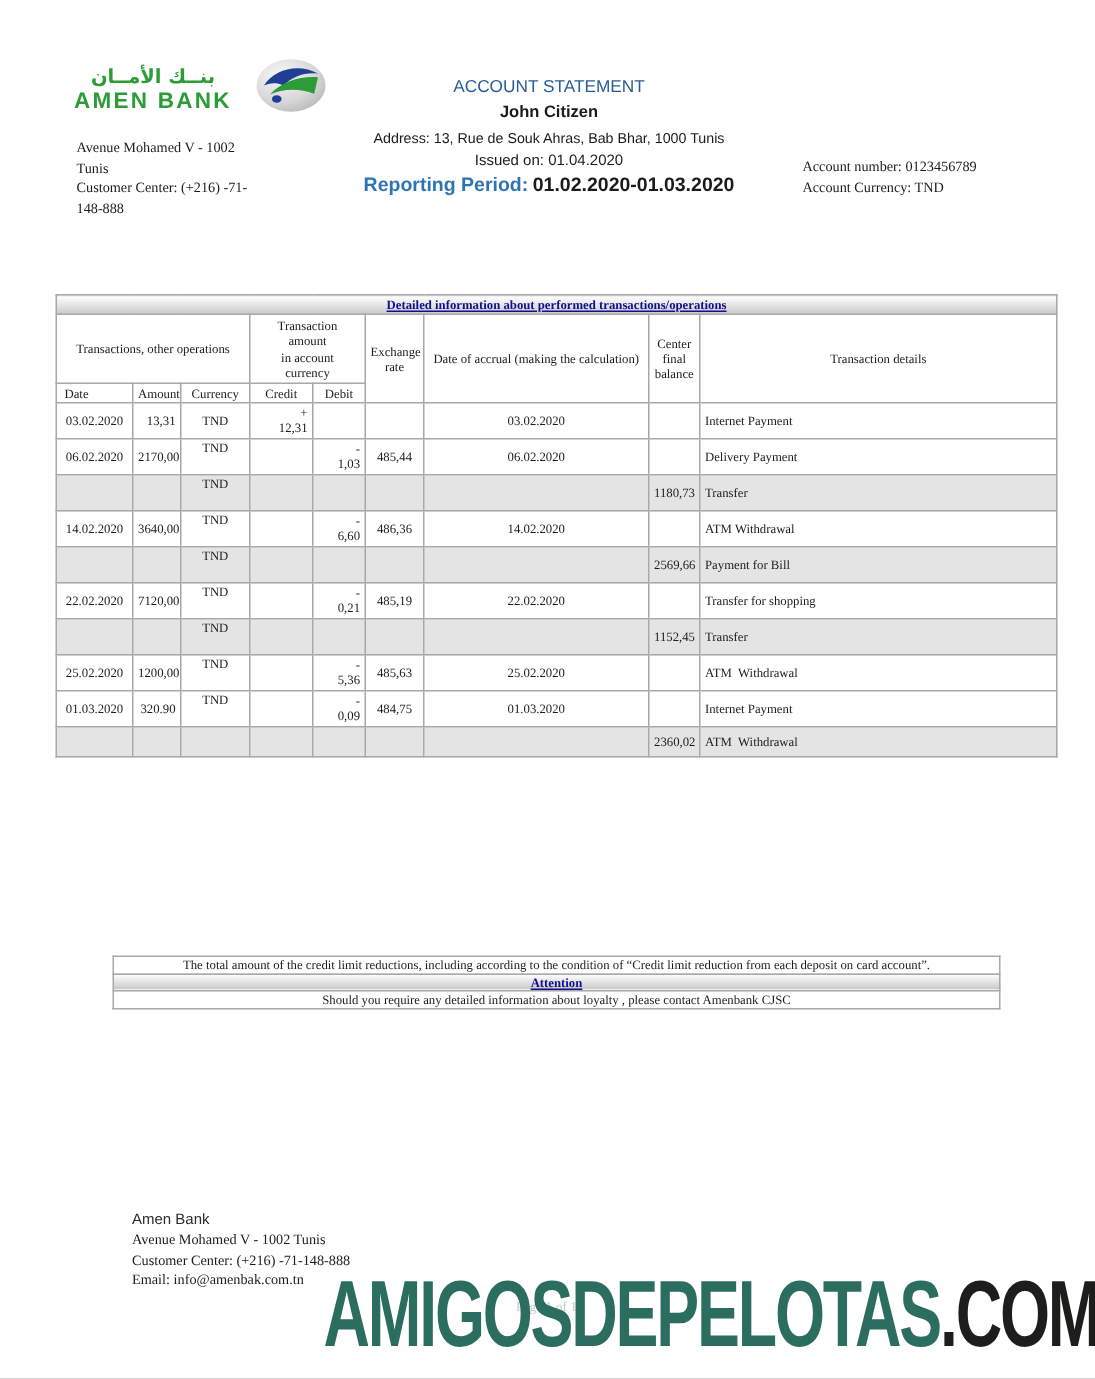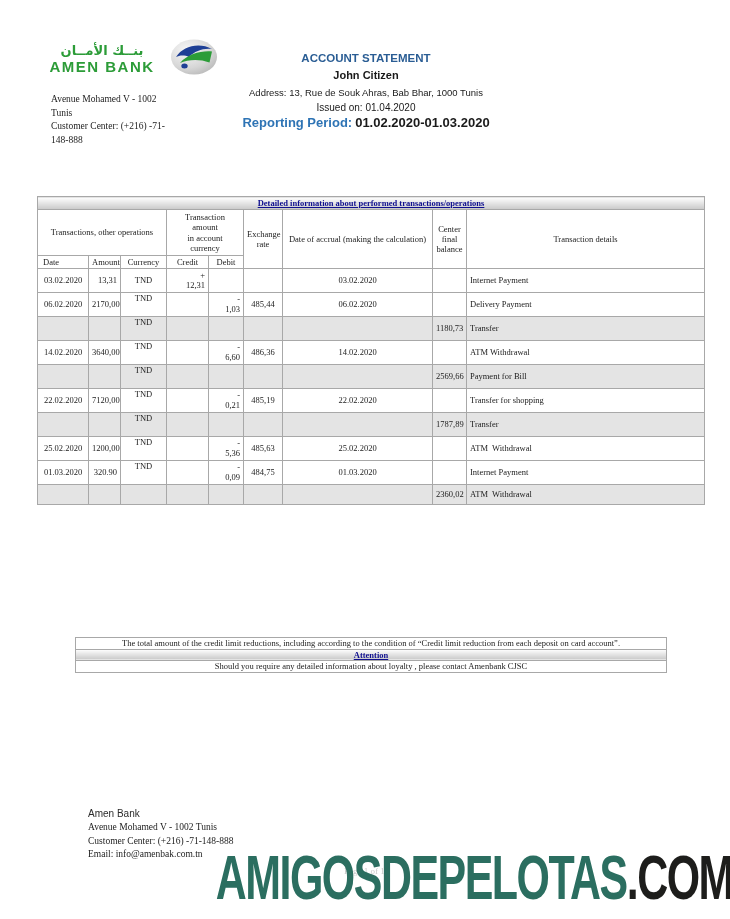--- a/index.html
+++ b/index.html
@@ -13,21 +13,21 @@
   .logo-block { position: absolute; left: 37px; top: 38px; width: 185px; }
   .logo-text { display: inline-block; width: 130px; text-align: center; vertical-align: middle; }
   .logo-arabic { font-family: "DejaVu Sans", sans-serif; color: #2c9c38; font-size: 13px; font-weight: bold; direction: rtl; line-height: 15px; }
   .logo-latin { font-family: "Liberation Sans", sans-serif; color: #2c9c38; font-size: 15px; font-weight: bold; letter-spacing: 1.5px; line-height: 17px; }
   .logo-emblem { display: inline-block; vertical-align: middle; margin-left: 3px; }
 
   .bank-address { position: absolute; left: 51px; top: 93px; width: 160px; font-size: 9.5px; line-height: 13.5px; }
 
   
   .center-header { position: absolute; left: 165px; top: 51px; width: 402px; text-align: center; font-family: "Liberation Sans", sans-serif; }
-  .ch-title { color: #2a5d94; font-size: 11.5px; font-weight: bold; line-height: 15px; }
+  .ch-title { color: #2a5d94; font-size: 11.5px; font-weight: normal; line-height: 15px; }
   .ch-name { font-size: 11px; line-height: 19px; color: #1a1a1a; font-weight: bold; }
   .ch-address { font-size: 9.5px; line-height: 15px; color: #1a1a1a; }
   .ch-issued { font-size: 10px; line-height: 15px; color: #1a1a1a; }
   .ch-period { font-size: 13px; line-height: 15px; color: #1a1a1a; font-weight: bold; }
   .ch-period .plabel { color: #2e74b5; }
   .ch-period .pvalue { margin-left: 3px; color: #1a1a1a; }
 
   .account-info { position: absolute; left: 535px; top: 106px; font-size: 9.5px; line-height: 13.5px; }
 
   
@@ -113,20 +113,24 @@
   <div class="center-header">
     <div class="ch-title">ACCOUNT STATEMENT</div>
     <div class="ch-name">John Citizen</div>
     <div class="ch-address">Address: 13, Rue de Souk Ahras, Bab Bhar, 1000 Tunis</div>
     <div class="ch-issued">Issued on: 01.04.2020</div>
     <div class="ch-period">
       <span class="plabel">Reporting Period:</span><span class="pvalue">01.02.2020-01.03.2020</span>
     </div>
   </div>
 
+  <div class="account-info">
+    <div>Account number: 0123456789</div>
+    <div>Account Currency: TND</div>
+  </div>
 
   <table class="txn">
     <colgroup>
       <col style="width:51px">
         <col style="width:32px">
         <col style="width:46px">
       <col style="width:42px">
         <col style="width:35px">
         <col style="width:39px">
       <col style="width:150px">
@@ -266,21 +270,21 @@
       <td class="c-credit">
             <div class="sign"></div>
             <div class="val"></div>
           </td>
       <td class="c-debit">
             <div class="sign"></div>
             <div class="val"></div>
           </td>
       <td class="c-rate"></td>
       <td class="c-accrual"></td>
-      <td class="c-balance">1787,89</td>
+      <td class="c-balance">1152,45</td>
       <td class="c-details">Transfer</td>
     </tr>
         <tr>
       <td class="c-date">25.02.2020</td>
       <td class="c-amount">1200,00</td>
       <td class="c-currency">TND</td>
       <td class="c-credit">
             <div class="sign"></div>
             <div class="val"></div>
           </td>

